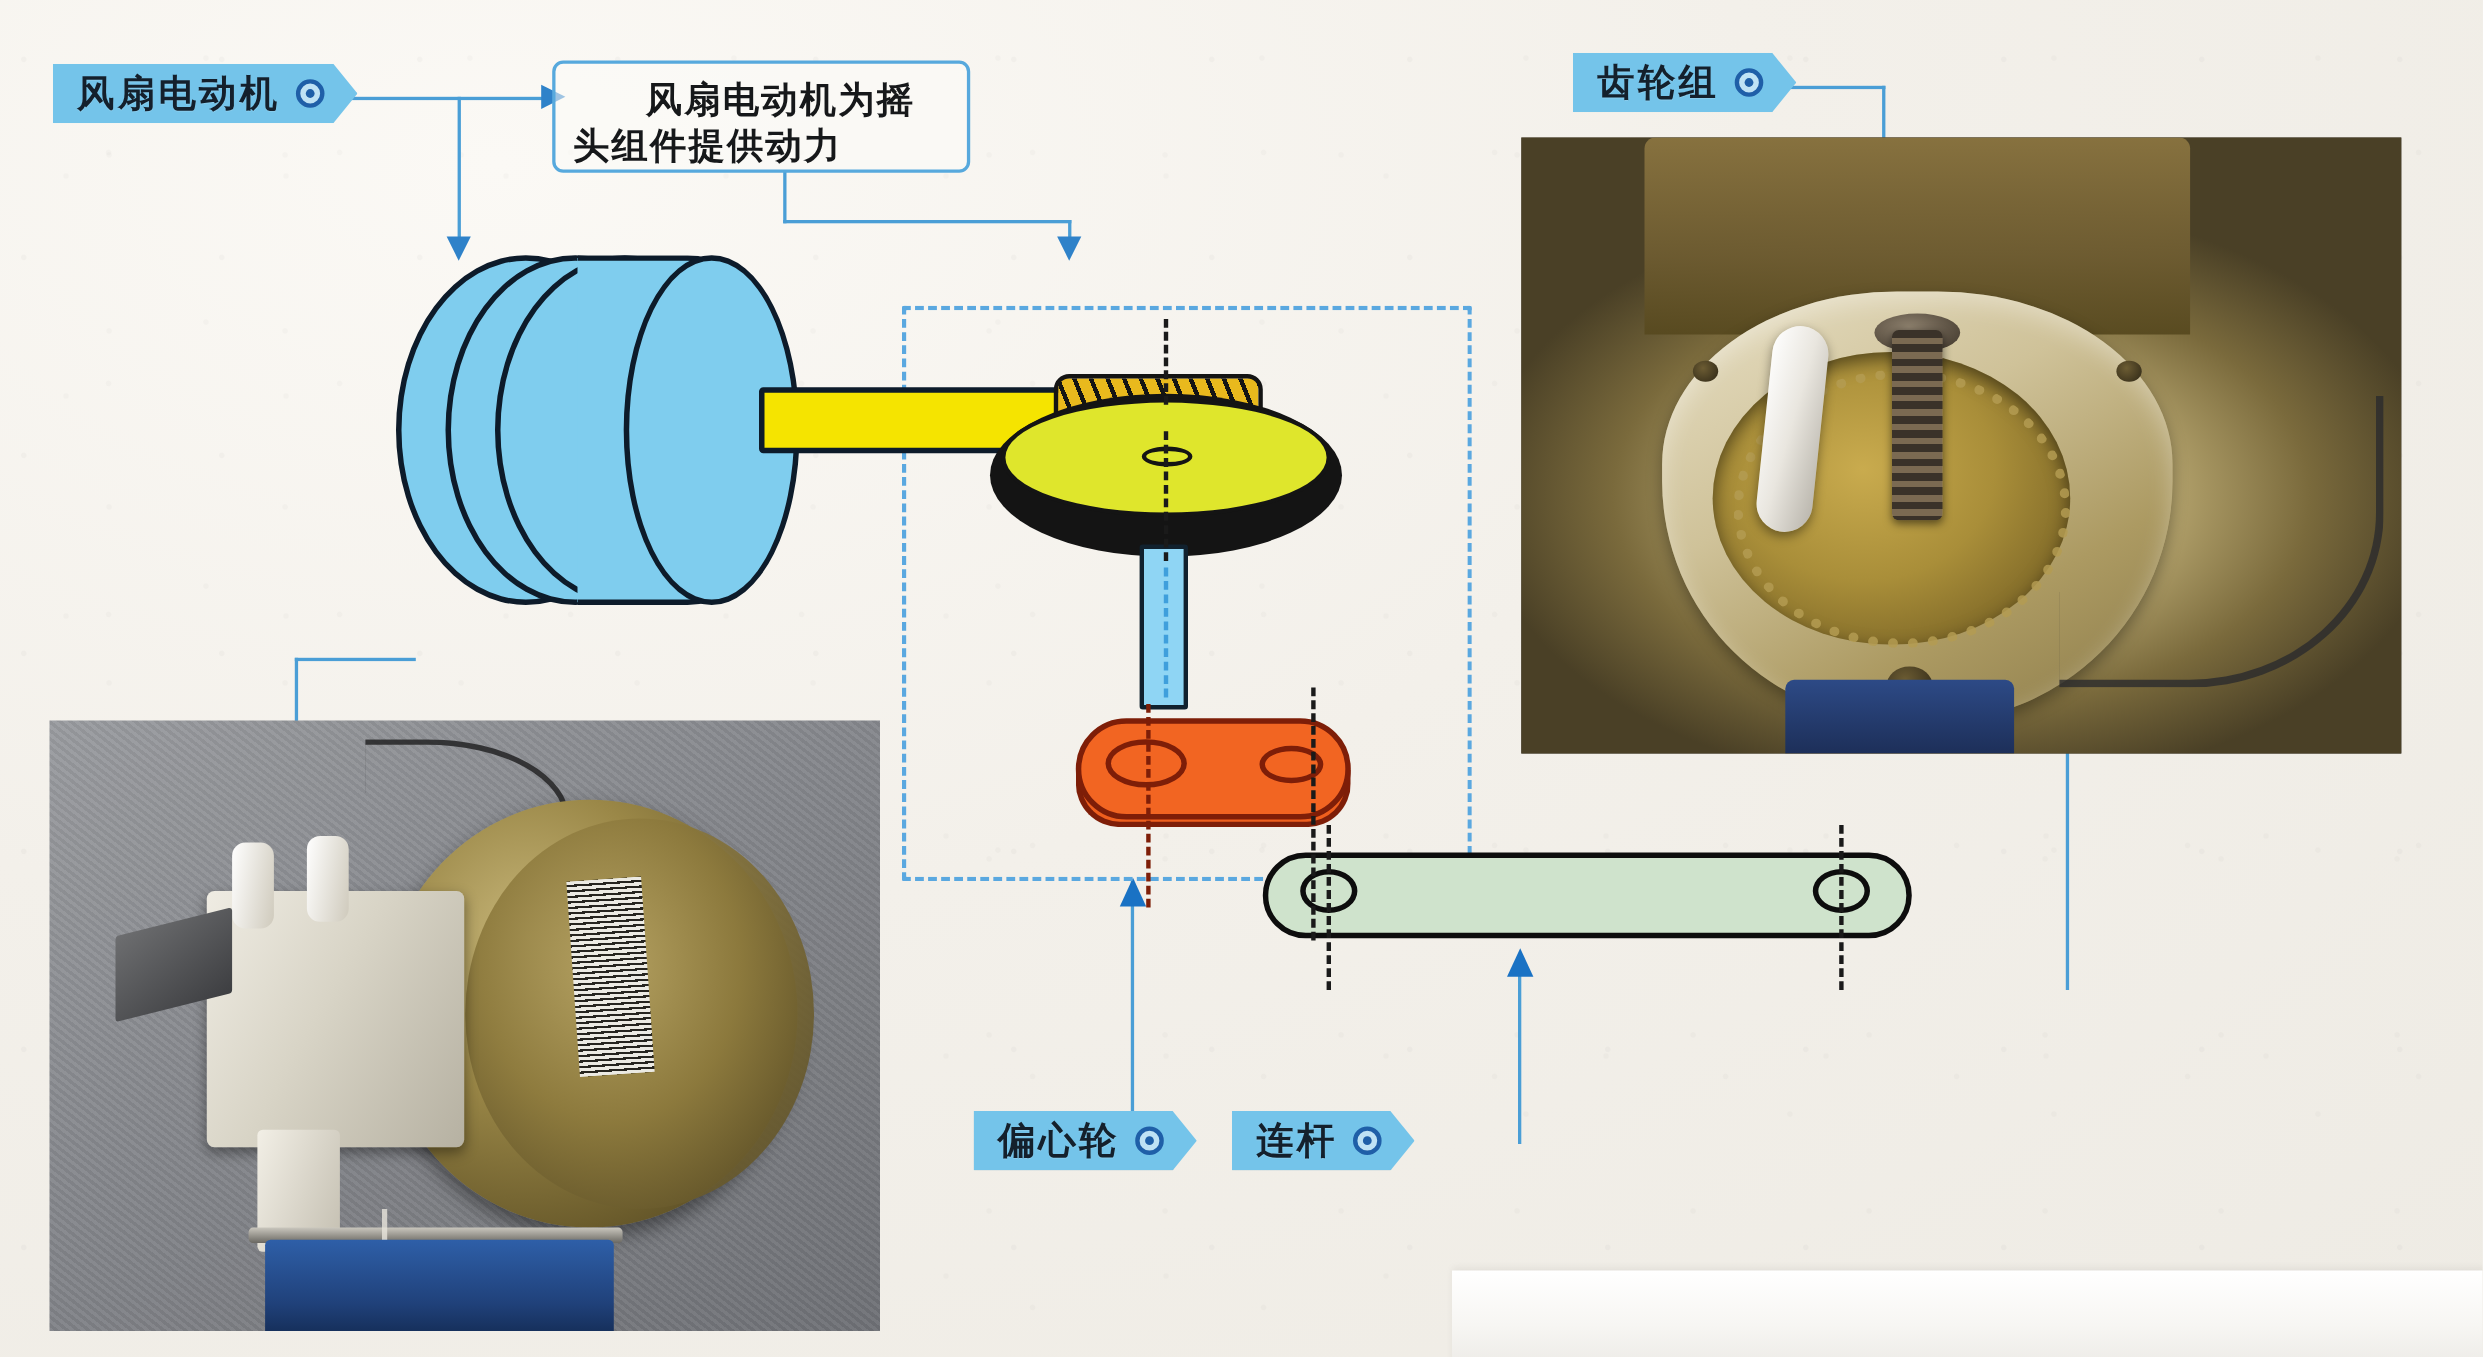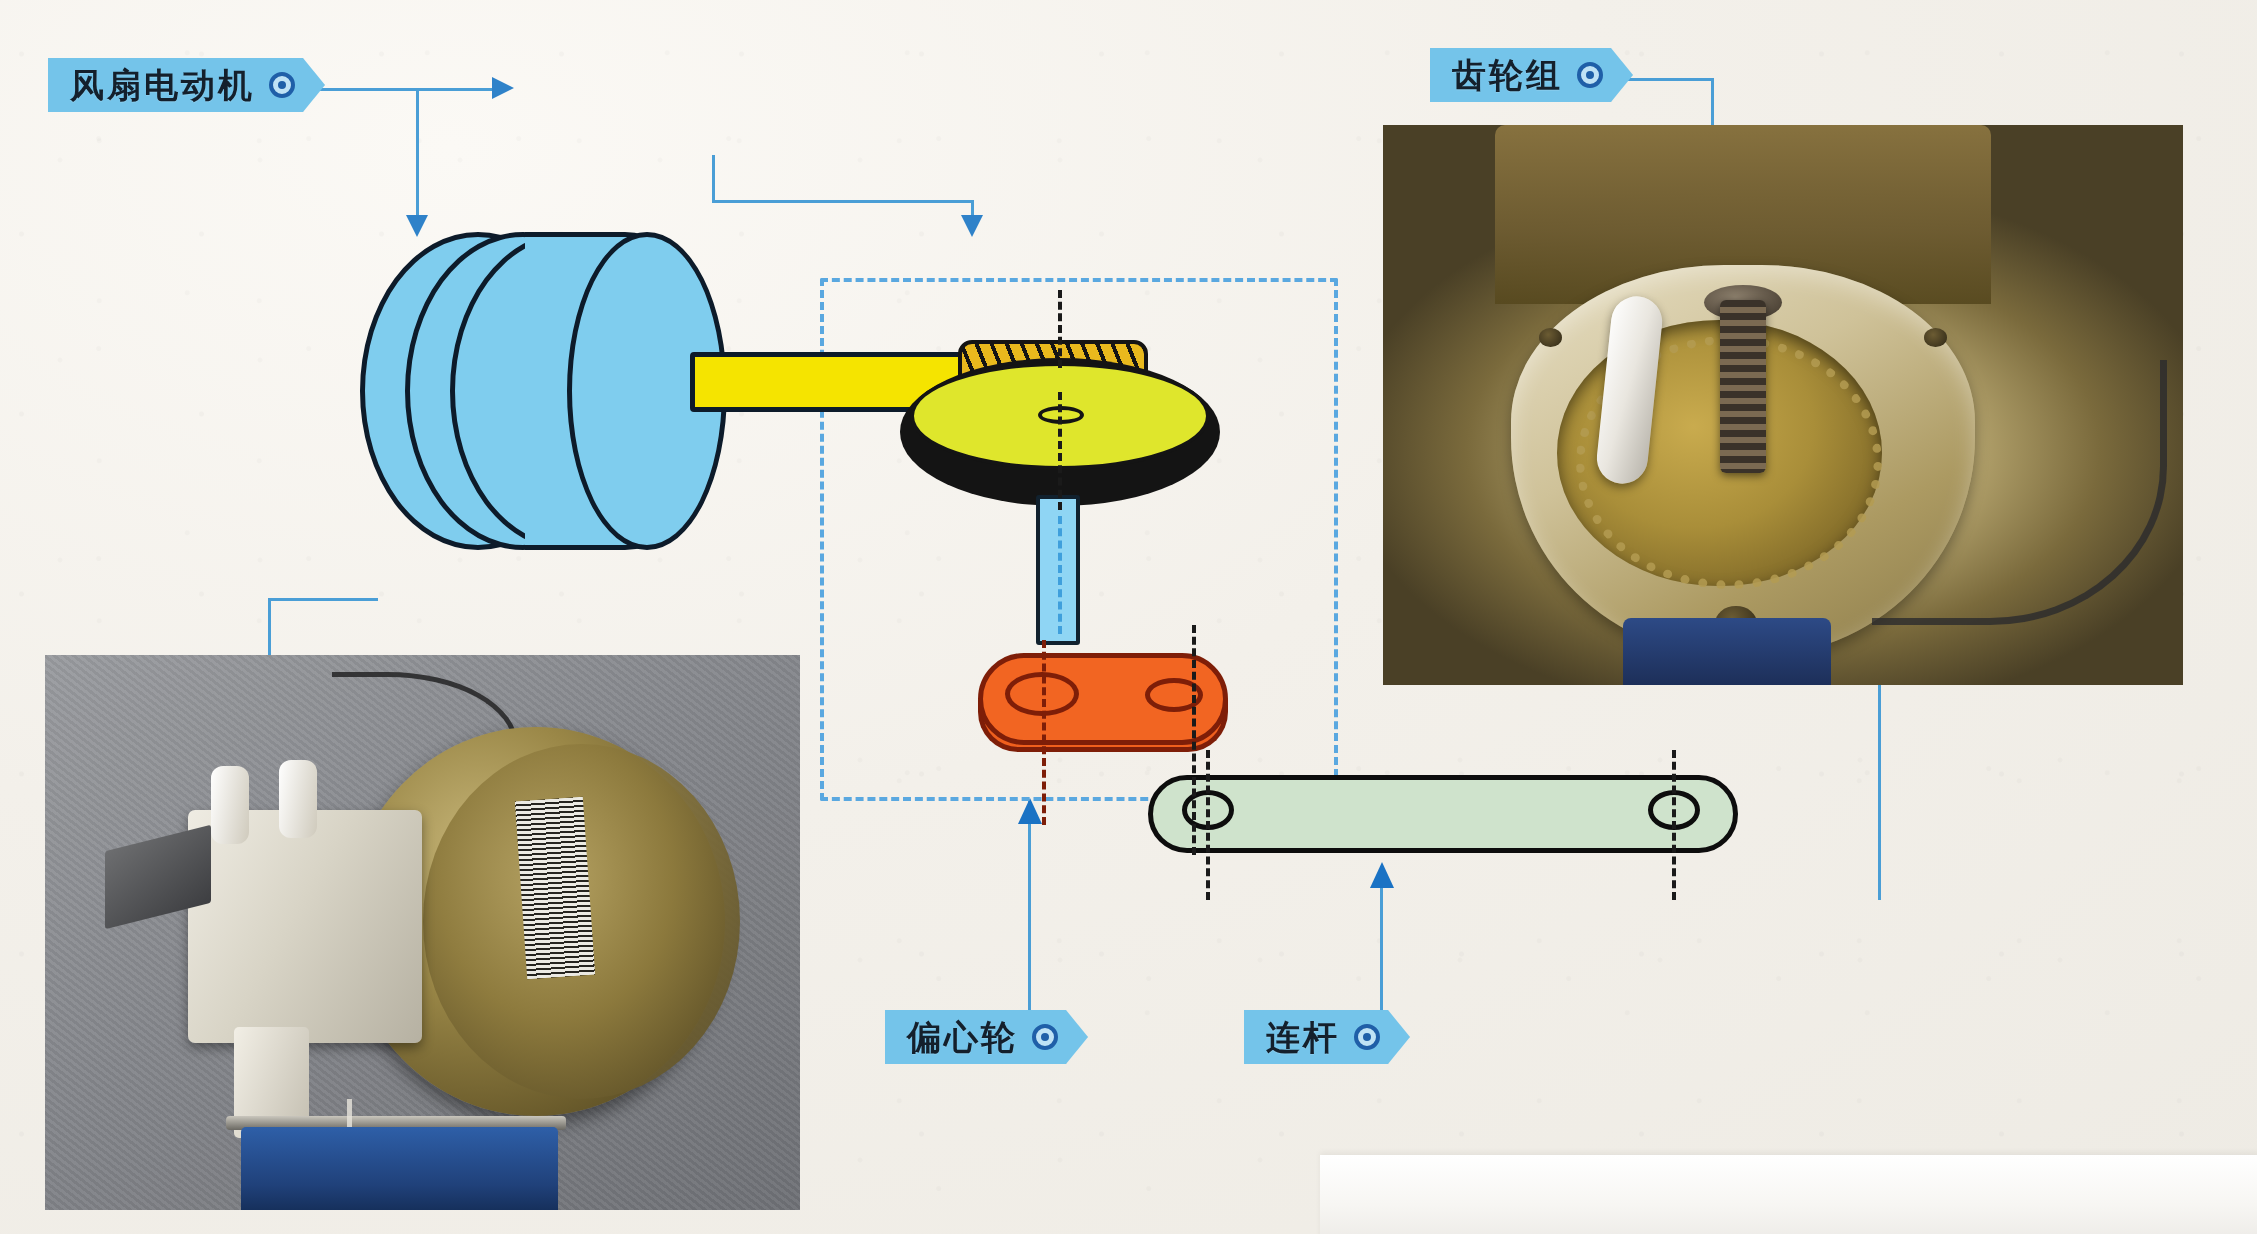--- a/index.html
+++ b/index.html
@@ -390,20 +390,24 @@
     <span class="txt">齿轮组</span>
     <span class="dotmark"></span>
   </div>
 
 
   <div class="tag right" style="left:885px;top:1010px;">
     <span class="txt">偏心轮</span>
     <span class="dotmark"></span>
   </div>
 
-  <div class="tag right" style="left:1244px;top:1010px;">
+  <div class="tag right" style="left:1120px;top:1010px;">
     <span class="txt">连杆</span>
     <span class="dotmark"></span>
   </div>
 
+  <div class="note" style="left:502px;top:55px;width:380px;height:102px;">
+    <p class="indent">风扇电动机为摇</p>
+    <p>头组件提供动力</p>
+  </div>
 
 
 </div>
 
 </body></html>

